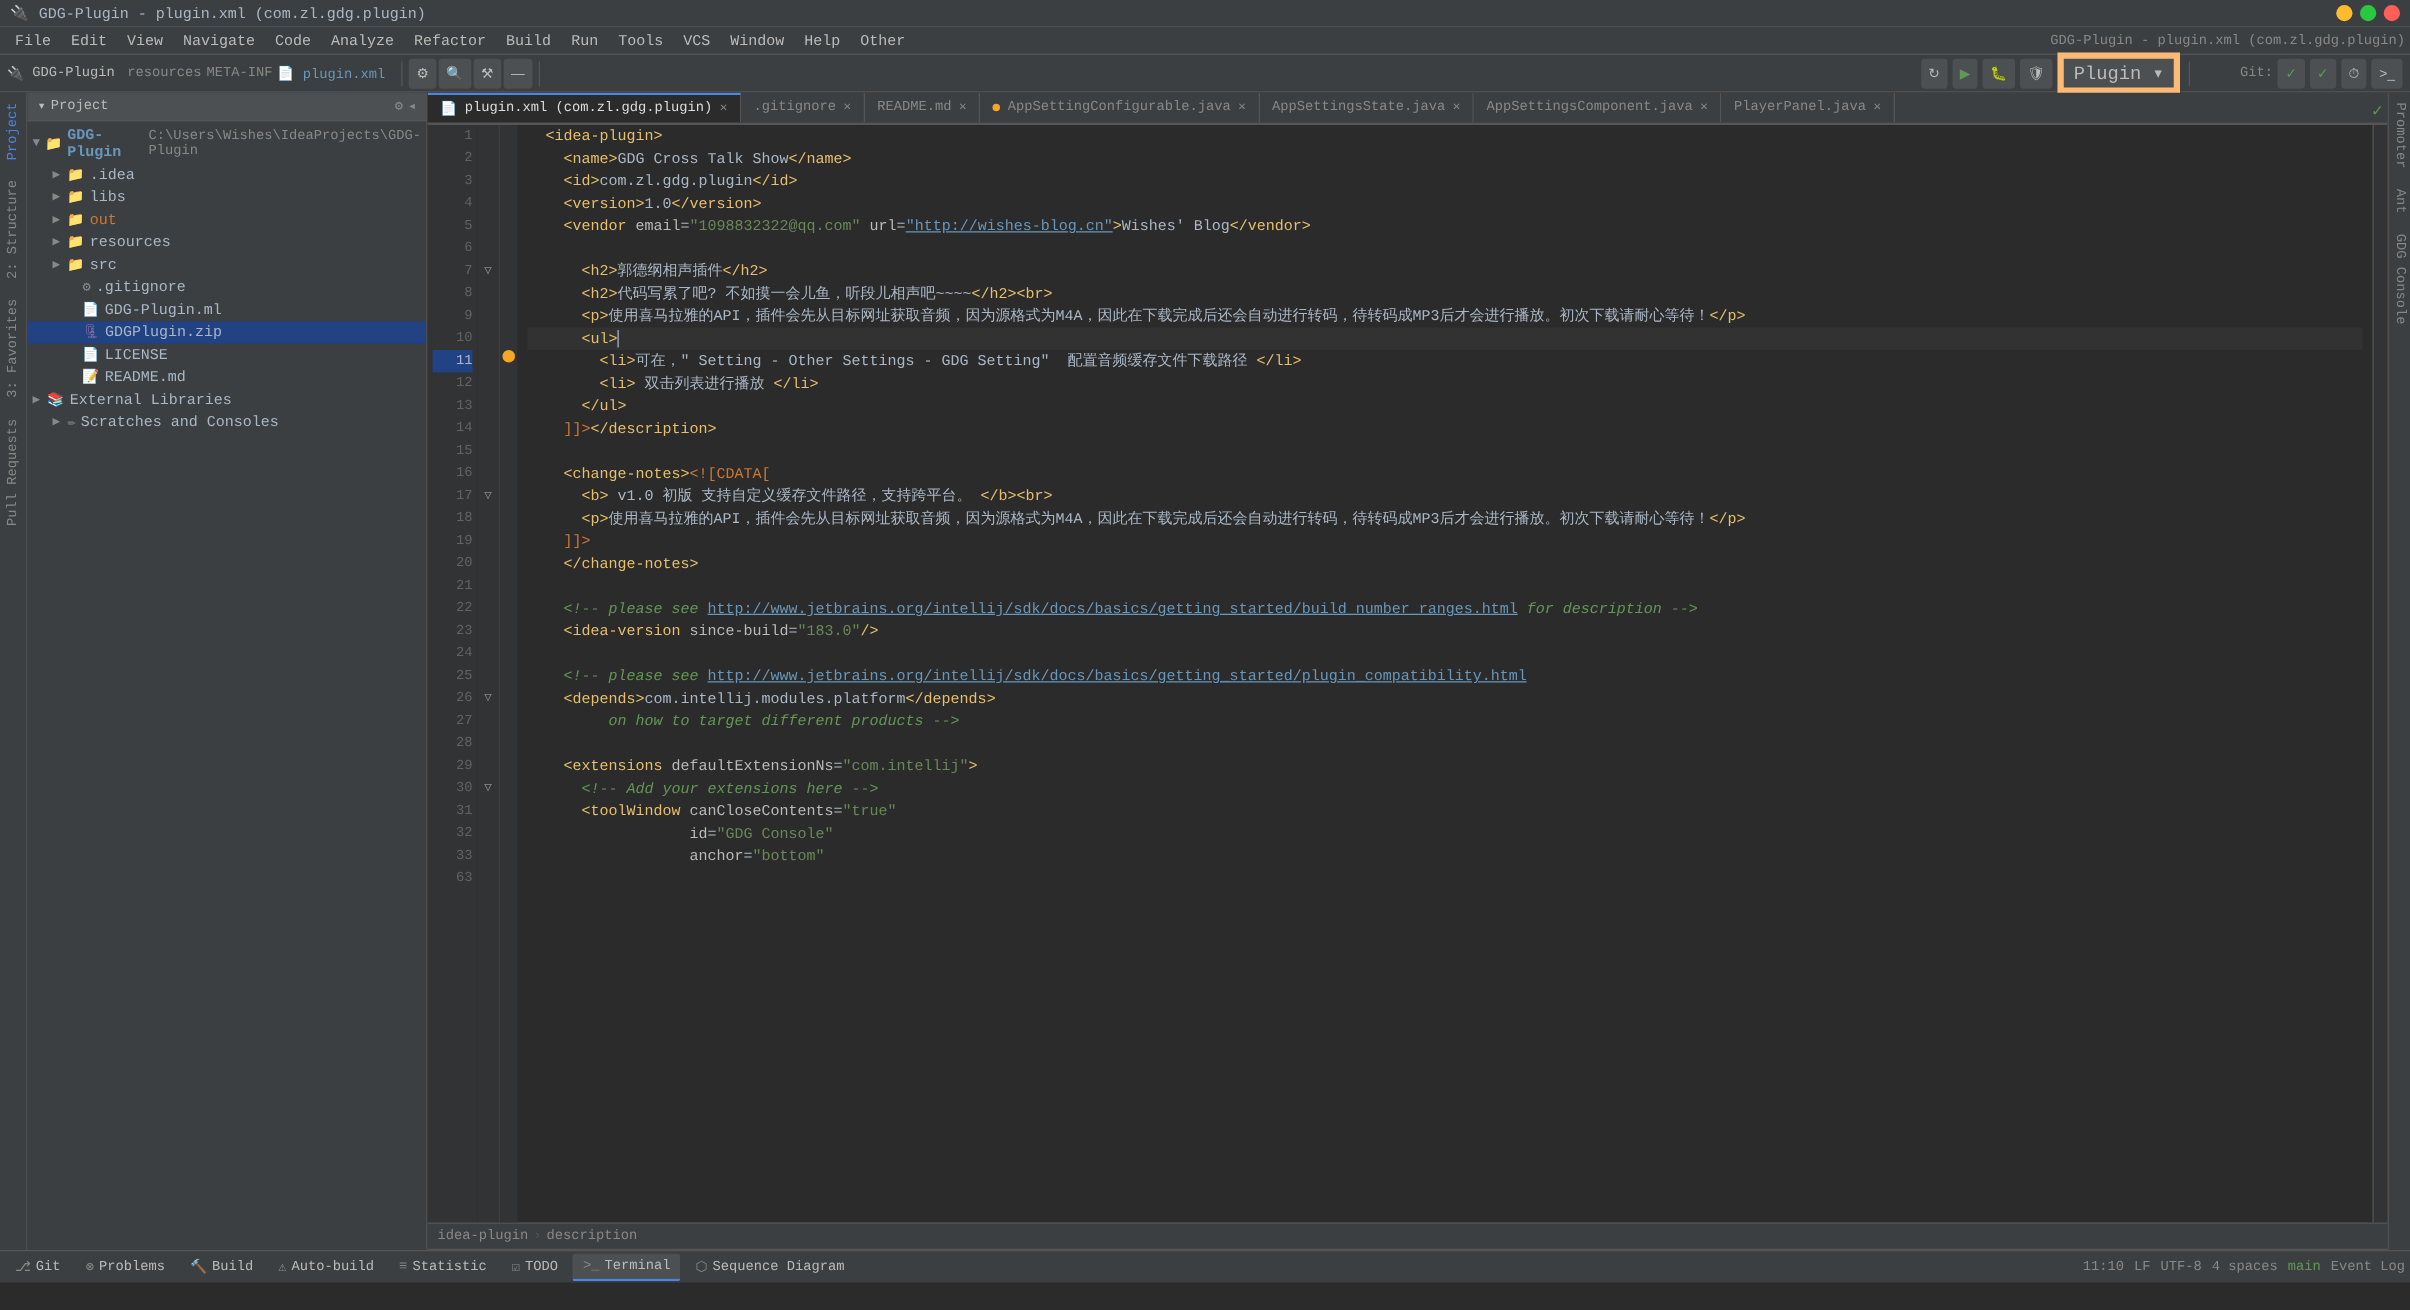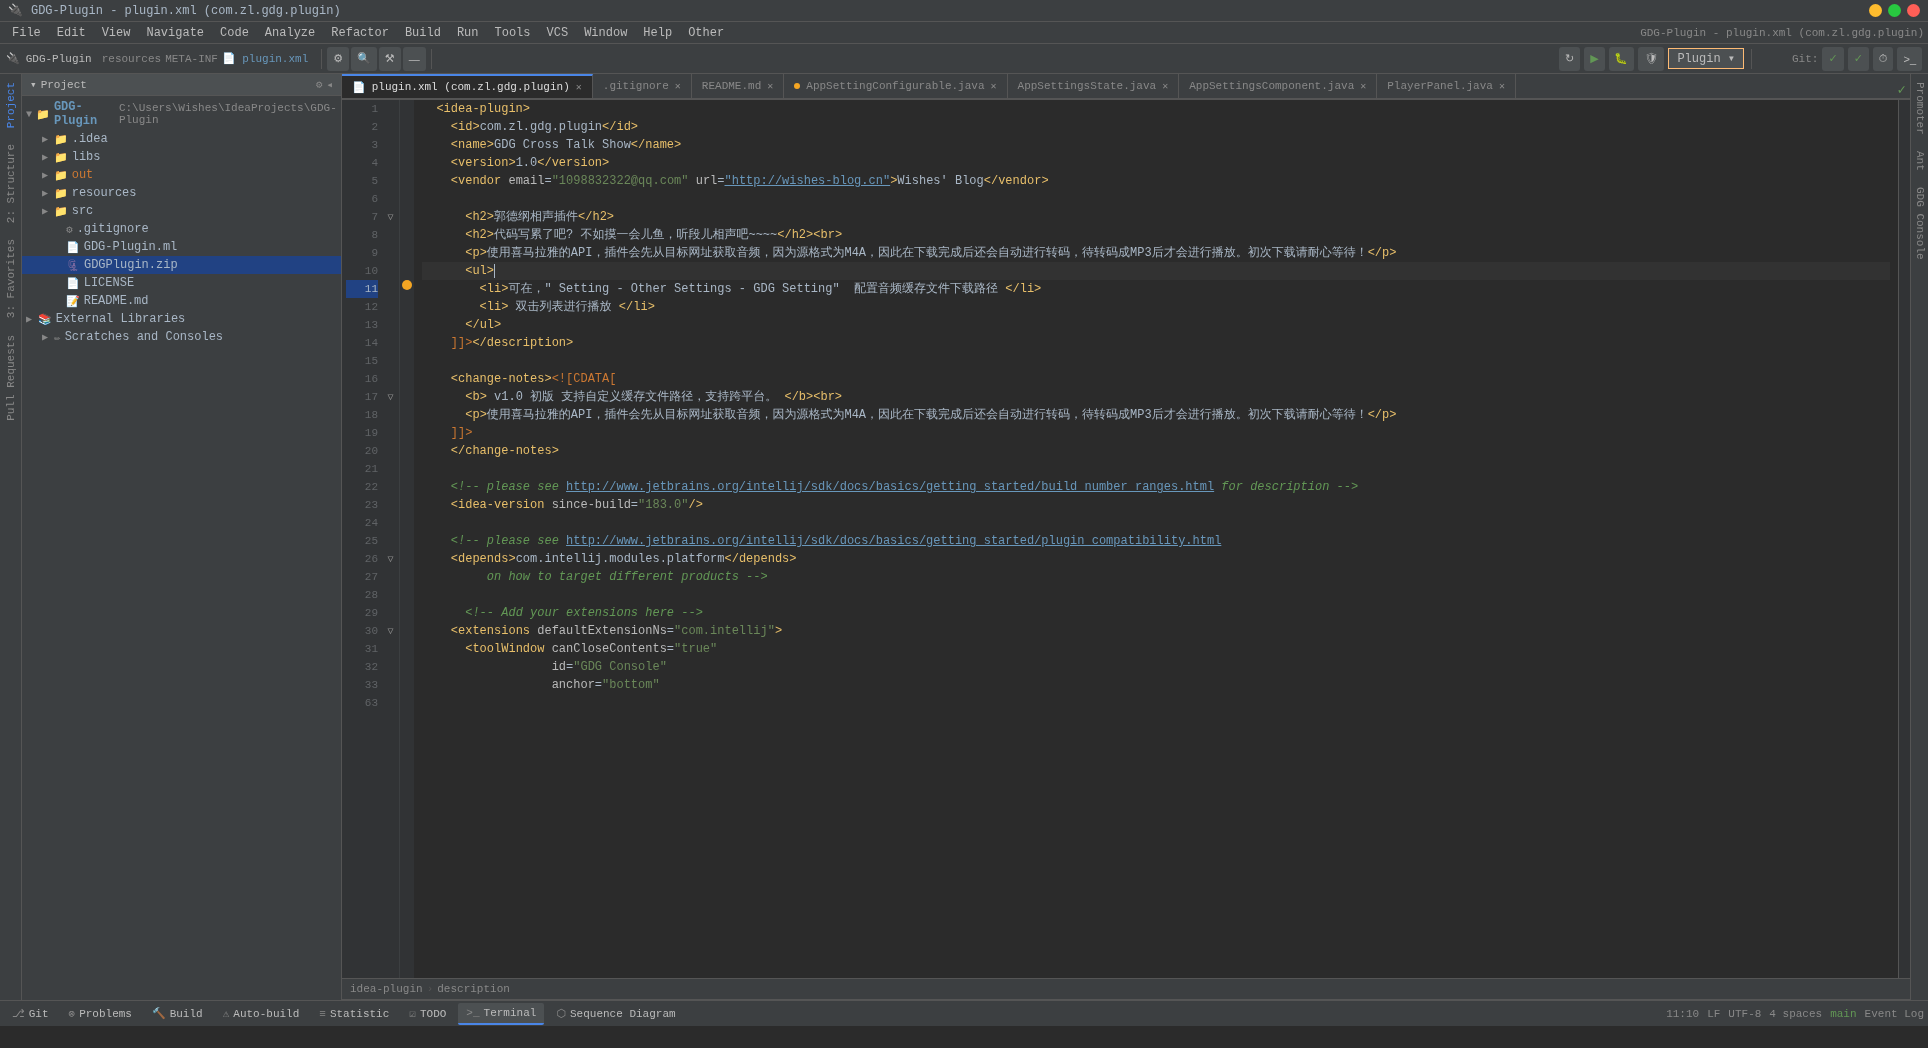--- a/index.html
+++ b/index.html
@@ -65,24 +65,24 @@
       cursor: pointer;
       font-size: 11px;
       border-radius: 3px;
       height: 24px;
       display: flex;
       align-items: center;
     }
     .tb-separator { width: 1px; height: 20px; background: #555; margin: 0 3px; }
     .tb-plugin-btn {
       background: #4c5052;
-      border: 1px solid #fdba74;
+      border: 5px solid #fdba74;
       color: #bbb;
       padding: 2px 8px;
-      font-size: 12px;
+      font-size: 15px;
       cursor: pointer;
       display: flex;
       align-items: center;
       gap: 2px;
     }
 
     
     #main-layout {
       display: flex;
       height: calc(100vh - 52px - 26px - 30px - 22px);
@@ -600,25 +600,25 @@
         <div style="position:absolute;top:calc(18px*10);left:2px;width:10px;height:10px;border-radius:50%;background:#f5a623;"></div>
       </div>
 
       <div id="code-area">
 
         <div class="code-line">
           <span class="code-text">  <span class="xml-bracket">&lt;</span><span class="xml-tag">idea-plugin</span><span class="xml-bracket">&gt;</span></span>
         </div>
 
         <div class="code-line">
+          <span class="code-text">    <span class="xml-bracket">&lt;</span><span class="xml-tag">name</span><span class="xml-bracket">&gt;</span><span class="xml-content">GDG Cross Talk Show</span><span class="xml-bracket">&lt;/</span><span class="xml-tag">name</span><span class="xml-bracket">&gt;</span></span>
+        </div>
+
+        <div class="code-line">
           <span class="code-text">    <span class="xml-bracket">&lt;</span><span class="xml-tag">id</span><span class="xml-bracket">&gt;</span><span class="xml-content">com.zl.gdg.plugin</span><span class="xml-bracket">&lt;/</span><span class="xml-tag">id</span><span class="xml-bracket">&gt;</span></span>
-        </div>
-
-        <div class="code-line">
-          <span class="code-text">    <span class="xml-bracket">&lt;</span><span class="xml-tag">name</span><span class="xml-bracket">&gt;</span><span class="xml-content">GDG Cross Talk Show</span><span class="xml-bracket">&lt;/</span><span class="xml-tag">name</span><span class="xml-bracket">&gt;</span></span>
         </div>
 
         <div class="code-line">
           <span class="code-text">    <span class="xml-bracket">&lt;</span><span class="xml-tag">version</span><span class="xml-bracket">&gt;</span><span class="xml-content">1.0</span><span class="xml-bracket">&lt;/</span><span class="xml-tag">version</span><span class="xml-bracket">&gt;</span></span>
         </div>
 
         <div class="code-line">
           <span class="code-text">    <span class="xml-bracket">&lt;</span><span class="xml-tag">vendor</span> <span class="attr-name">email</span>=<span class="attr-val">"1098832322@qq.com"</span> <span class="attr-name">url</span>=<span class="url-link">"http://wishes-blog.cn"</span><span class="xml-bracket">&gt;</span><span class="xml-content">Wishes' Blog</span><span class="xml-bracket">&lt;/</span><span class="xml-tag">vendor</span><span class="xml-bracket">&gt;</span></span>
         </div>
 
@@ -699,25 +699,25 @@
           <span class="code-text">    <span class="xml-bracket">&lt;</span><span class="xml-tag">depends</span><span class="xml-bracket">&gt;</span><span class="xml-content">com.intellij.modules.platform</span><span class="xml-bracket">&lt;/</span><span class="xml-tag">depends</span><span class="xml-bracket">&gt;</span></span>
         </div>
 
         <div class="code-line">
           <span class="code-text">         <span class="xml-comment">on how to target different products --&gt;</span></span>
         </div>
 
         <div class="code-line"><span class="code-text"></span></div>
 
         <div class="code-line">
+          <span class="code-text">    <span class="xml-bracket">&lt;</span><span class="xml-tag">extensions</span> <span class="attr-name">defaultExtensionNs</span>=<span class="attr-val">"com.intellij"</span><span class="xml-bracket">&gt;</span></span>
+        </div>
+
+        <div class="code-line">
           <span class="code-text">      <span class="xml-comment">&lt;!-- Add your extensions here --&gt;</span></span>
-        </div>
-
-        <div class="code-line">
-          <span class="code-text">    <span class="xml-bracket">&lt;</span><span class="xml-tag">extensions</span> <span class="attr-name">defaultExtensionNs</span>=<span class="attr-val">"com.intellij"</span><span class="xml-bracket">&gt;</span></span>
         </div>
 
         <div class="code-line">
           <span class="code-text">      <span class="xml-bracket">&lt;</span><span class="xml-tag">toolWindow</span> <span class="attr-name">canCloseContents</span>=<span class="attr-val">"true"</span></span>
         </div>
 
         <div class="code-line">
           <span class="code-text">                  <span class="attr-name">id</span>=<span class="attr-val">"GDG Console"</span></span>
         </div>
 

